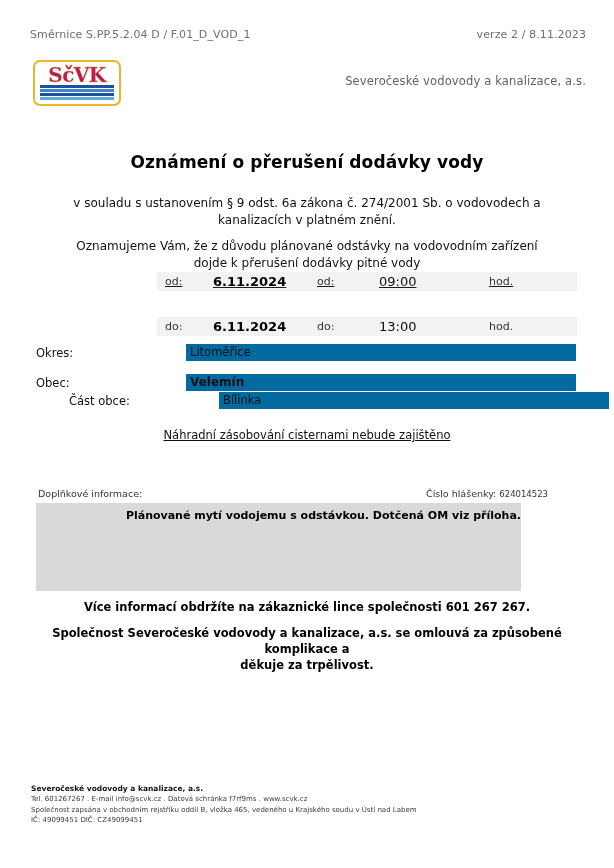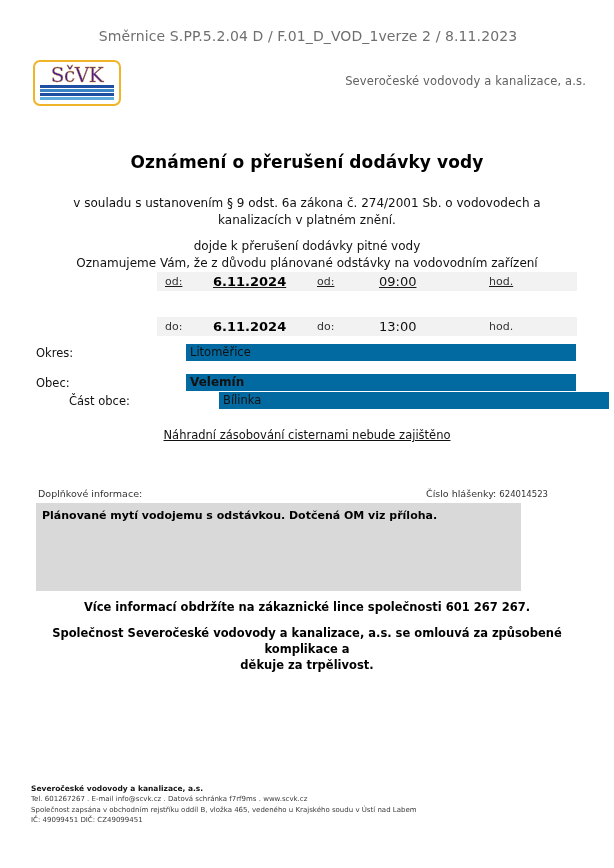--- a/index.html
+++ b/index.html
@@ -22,23 +22,23 @@
     box-sizing: border-box;
   }
 
   
   .doc-header {
     position: absolute;
     top: 28px;
     left: 30px;
     right: 28px;
     display: flex;
-    justify-content: center;
+    justify-content: space-between;
     align-items: baseline;
-    font-size: 14px;
+    font-size: 11px;
     color: #6f6f6f;
     letter-spacing: 0.1px;
   }
 
   
   .logo-block {
     position: absolute;
     top: 60px;
     left: 33px;
     width: 88px;
@@ -51,24 +51,24 @@
     border-radius: 7px;
     box-sizing: border-box;
     background: #ffffff;
     padding: 3px 4px 4px 4px;
     display: flex;
     flex-direction: column;
     justify-content: space-between;
   }
   .logo-word {
     font-family: "DejaVu Serif", "Liberation Serif", serif;
-    font-weight: normal;
+    font-weight: bold;
     font-size: 20px;
     line-height: 20px;
-    color: #4c1d95;
+    color: #be185d;
     text-align: center;
     letter-spacing: -0.5px;
     -webkit-text-stroke: 0.3px #d99a14;
   }
   .logo-bars {
     display: flex;
     flex-direction: column;
     gap: 1px;
     padding: 0 1px 1px 1px;
   }
@@ -196,21 +196,22 @@
   .report-no .num { font-size: 8.5px; color: #333; }
 
   .addinfo-box {
     position: absolute;
     top: 503px;
     left: 36px;
     width: 485px;
     height: 88px;
     background: #d9d9d9;
     box-sizing: border-box;
-    padding: 6px 6px 0 6px;
+    padding: 6px 0 0 6px;
+    text-align: right;
   }
   .addinfo-text {
     font-size: 11px;
     font-weight: bold;
     color: #000;
     line-height: 14px;
   }
 
   
   .more-info {
@@ -280,22 +281,22 @@
   <div class="company-header">Severočeské vodovody a kanalizace, a.s.</div>
 
   <div class="main-title">Oznámení o přerušení dodávky vody</div>
 
   <div class="law-text">
     <div>v souladu s ustanovením § 9 odst. 6a zákona č. 274/2001 Sb. o vodovodech a</div>
     <div>kanalizacích v platném znění.</div>
   </div>
 
   <div class="announce-text">
+    <div>Oznamujeme Vám, že z důvodu plánované odstávky na vodovodním zařízení</div>
     <div>dojde k přerušení dodávky pitné vody</div>
-    <div>Oznamujeme Vám, že z důvodu plánované odstávky na vodovodním zařízení</div>
   </div>
 
   <div class="dt-row row1">
     <span class="dt-lbl">od:</span>
     <span class="dt-date">6.11.2024</span>
     <span class="dt-lbl2">od:</span>
     <span class="dt-time">09:00</span>
     <span class="dt-unit">hod.</span>
   </div>
 

